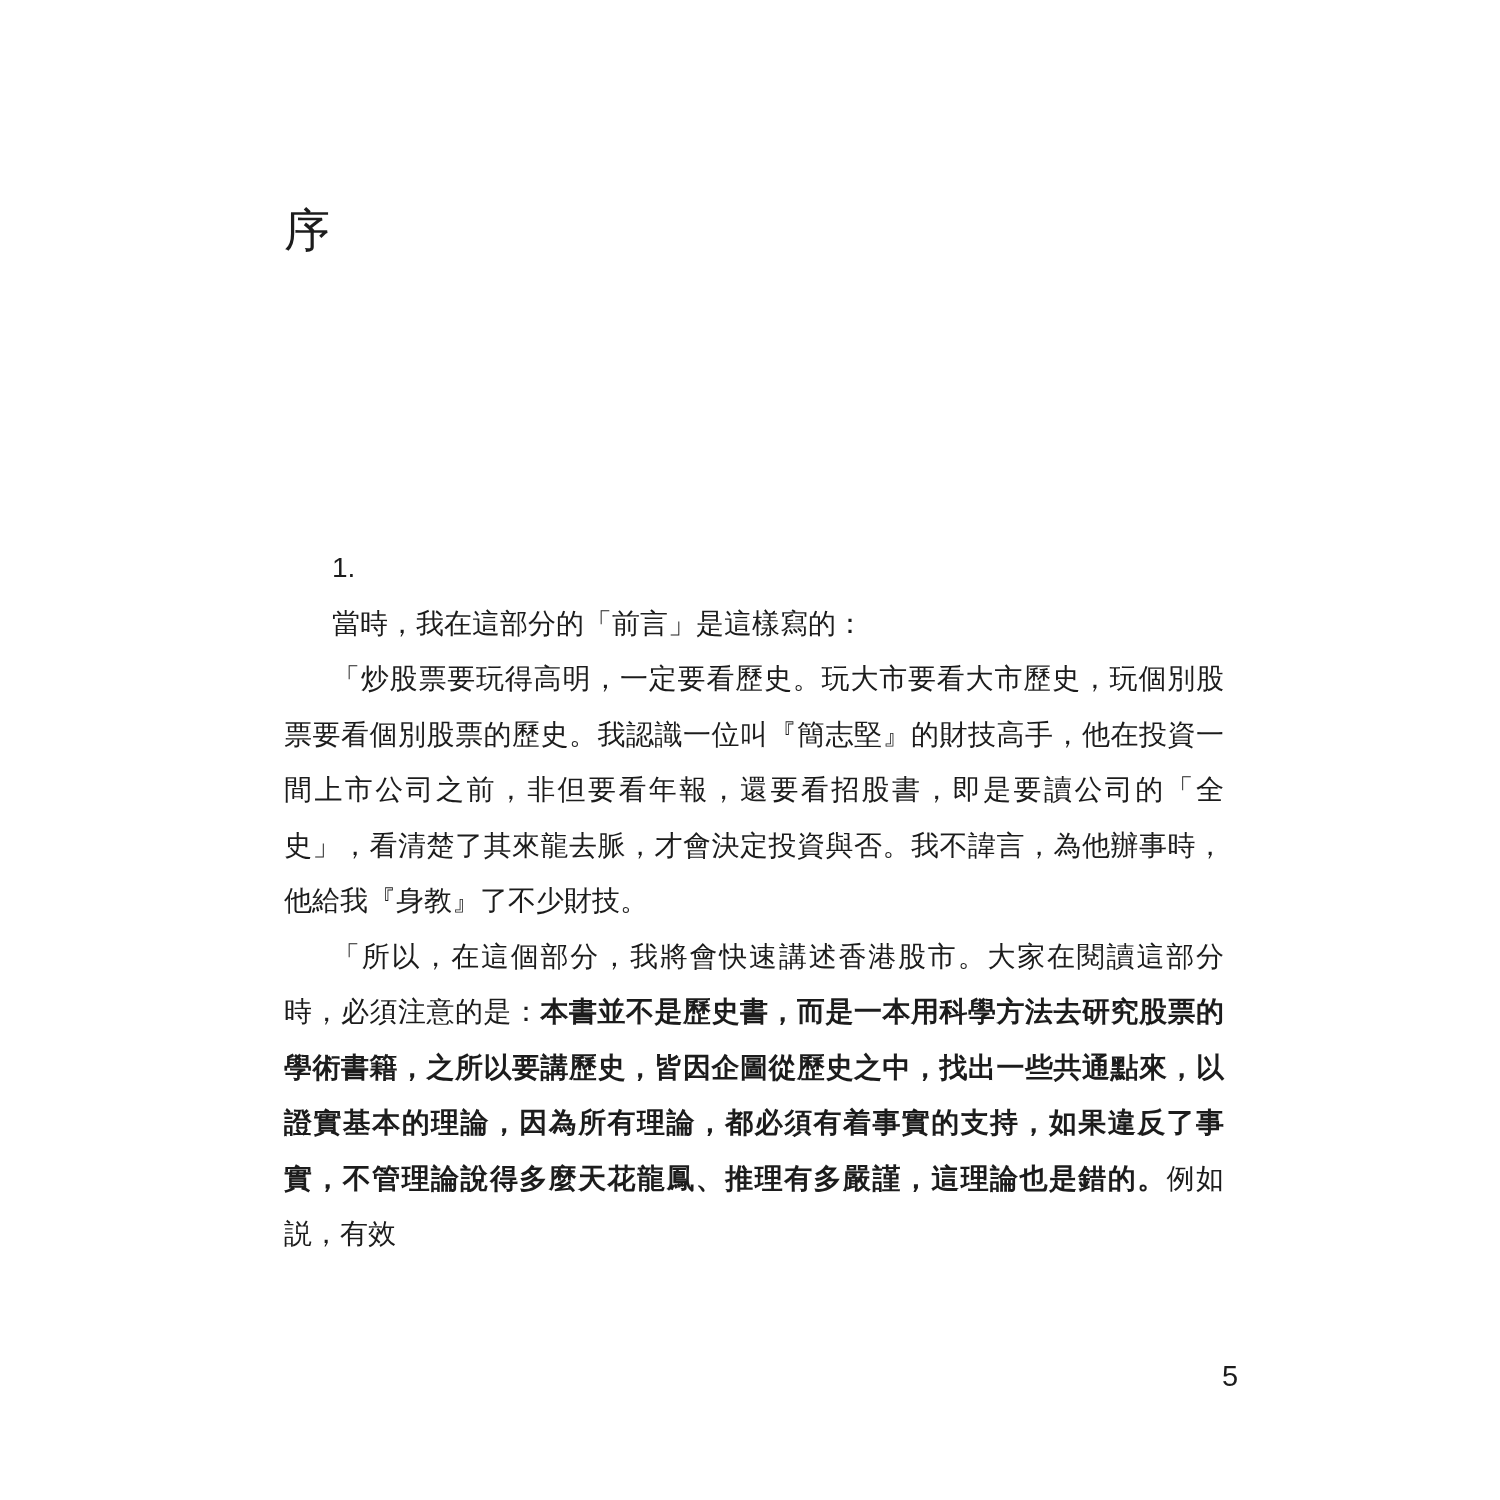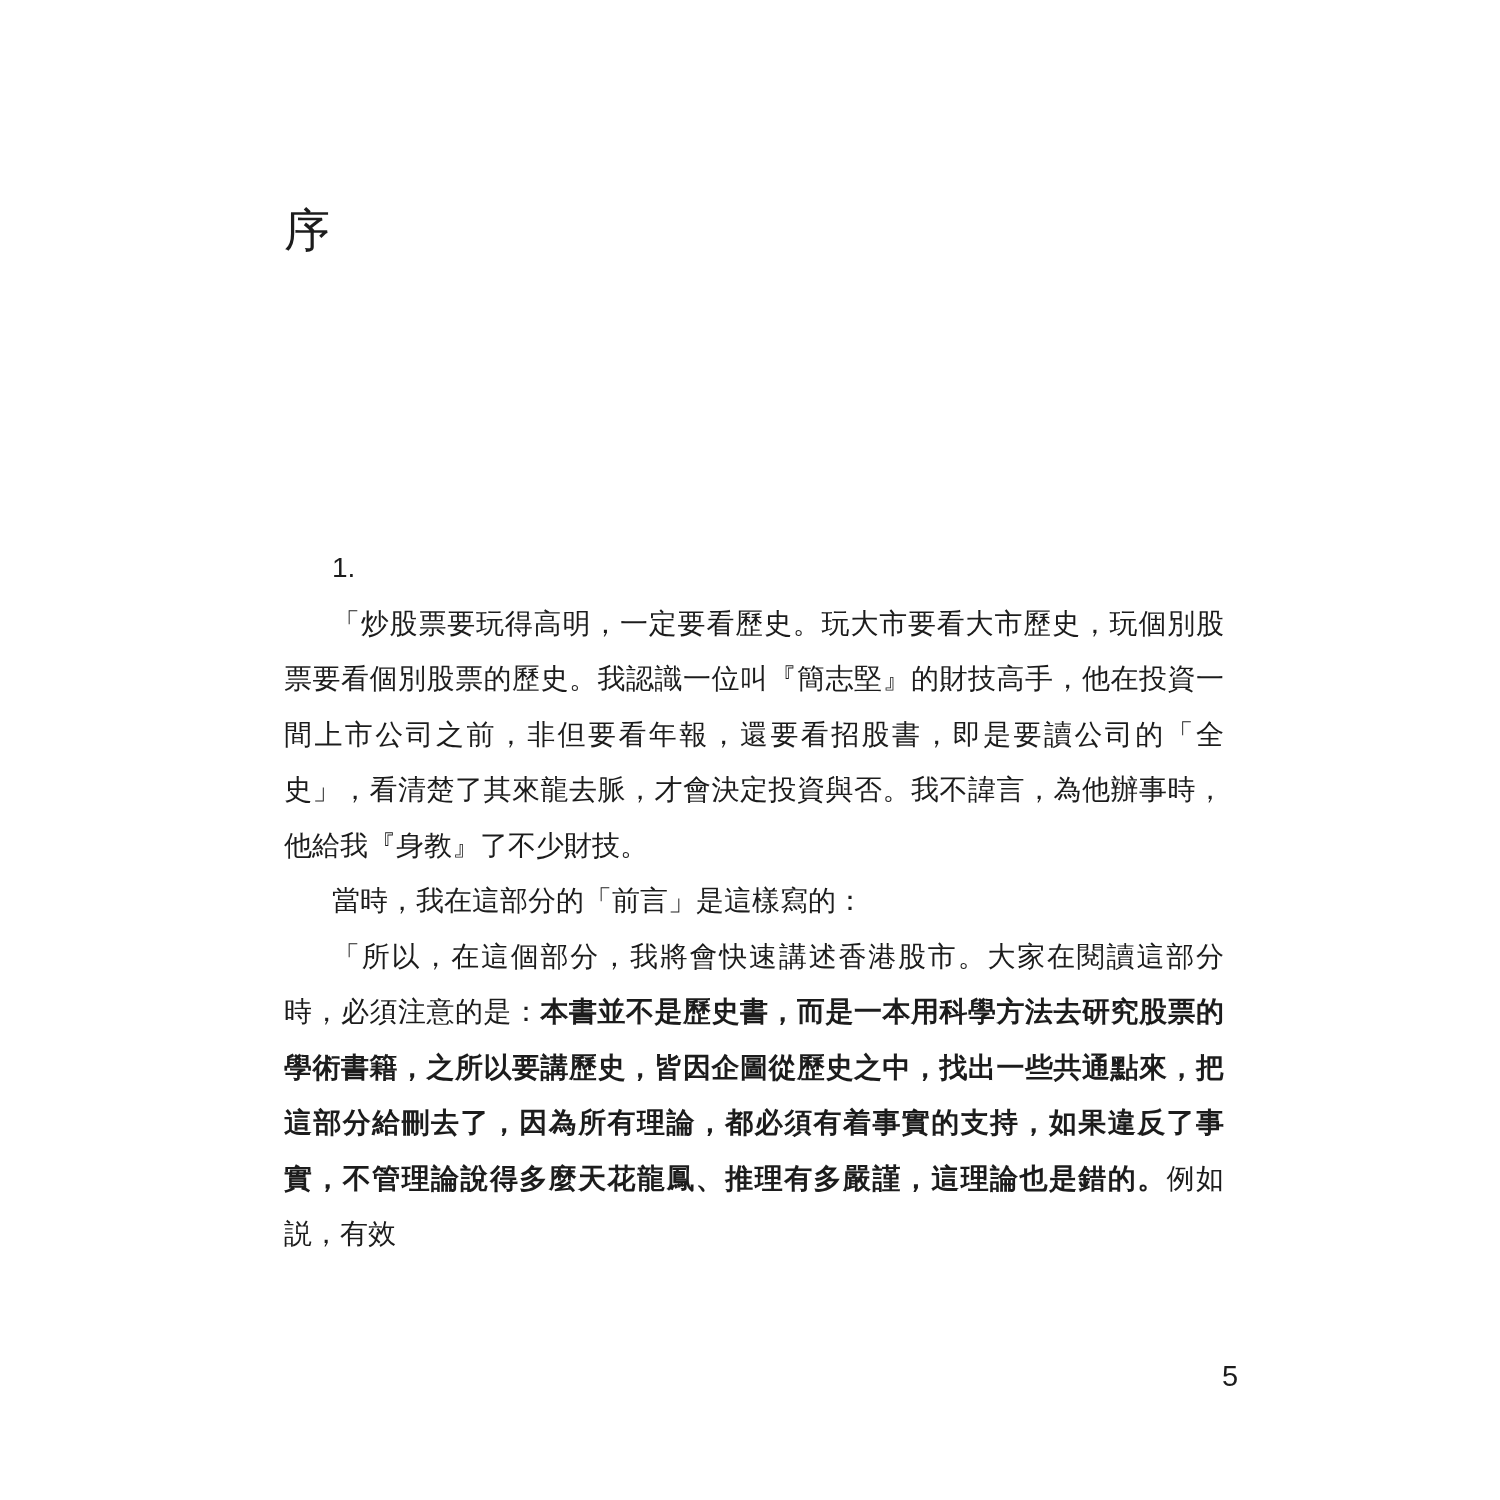--- a/index.html
+++ b/index.html
@@ -53,19 +53,19 @@
   }
 </style>
 </head>
 <body>
 
 <div class="page">
   <h1 class="chapter-title">序</h1>
 
   <div class="body-text" id="body-text">
       <p><span>1.</span></p>
+      <p><span>當時，我在這部分的「前言」是這樣寫的：</span></p>
       <p><span>「炒股票要玩得高明，一定要看歷史。玩大市要看大市歷史，玩個別股票要看個別股票的歷史。我認識一位叫『簡志堅』的財技高手，他在投資一間上市公司之前，非但要看年報，還要看招股書，即是要讀公司的「全史」，看清楚了其來龍去脈，才會決定投資與否。我不諱言，為他辦事時，他給我『身教』了不少財技。</span></p>
-      <p><span>當時，我在這部分的「前言」是這樣寫的：</span></p>
-      <p><span>「所以，在這個部分，我將會快速講述香港股市。大家在閱讀這部分時，必須注意的是：</span><span class="seg-bold">本書並不是歷史書，而是一本用科學方法去研究股票的學術書籍，之所以要講歷史，皆因企圖從歷史之中，找出一些共通點來，把這部分給刪去了，因為所有理論，都必須有着事實的支持，如果違反了事實，不管理論說得多麼天花龍鳳、推理有多嚴謹，這理論也是錯的。</span><span>例如説，有效</span></p>
+      <p><span>「所以，在這個部分，我將會快速講述香港股市。大家在閱讀這部分時，必須注意的是：</span><span class="seg-bold">本書並不是歷史書，而是一本用科學方法去研究股票的學術書籍，之所以要講歷史，皆因企圖從歷史之中，找出一些共通點來，以證實基本的理論，因為所有理論，都必須有着事實的支持，如果違反了事實，不管理論說得多麼天花龍鳳、推理有多嚴謹，這理論也是錯的。</span><span>例如説，有效</span></p>
     </div>
 
   <div class="page-number">5</div>
 </div>
 
 </body></html>

